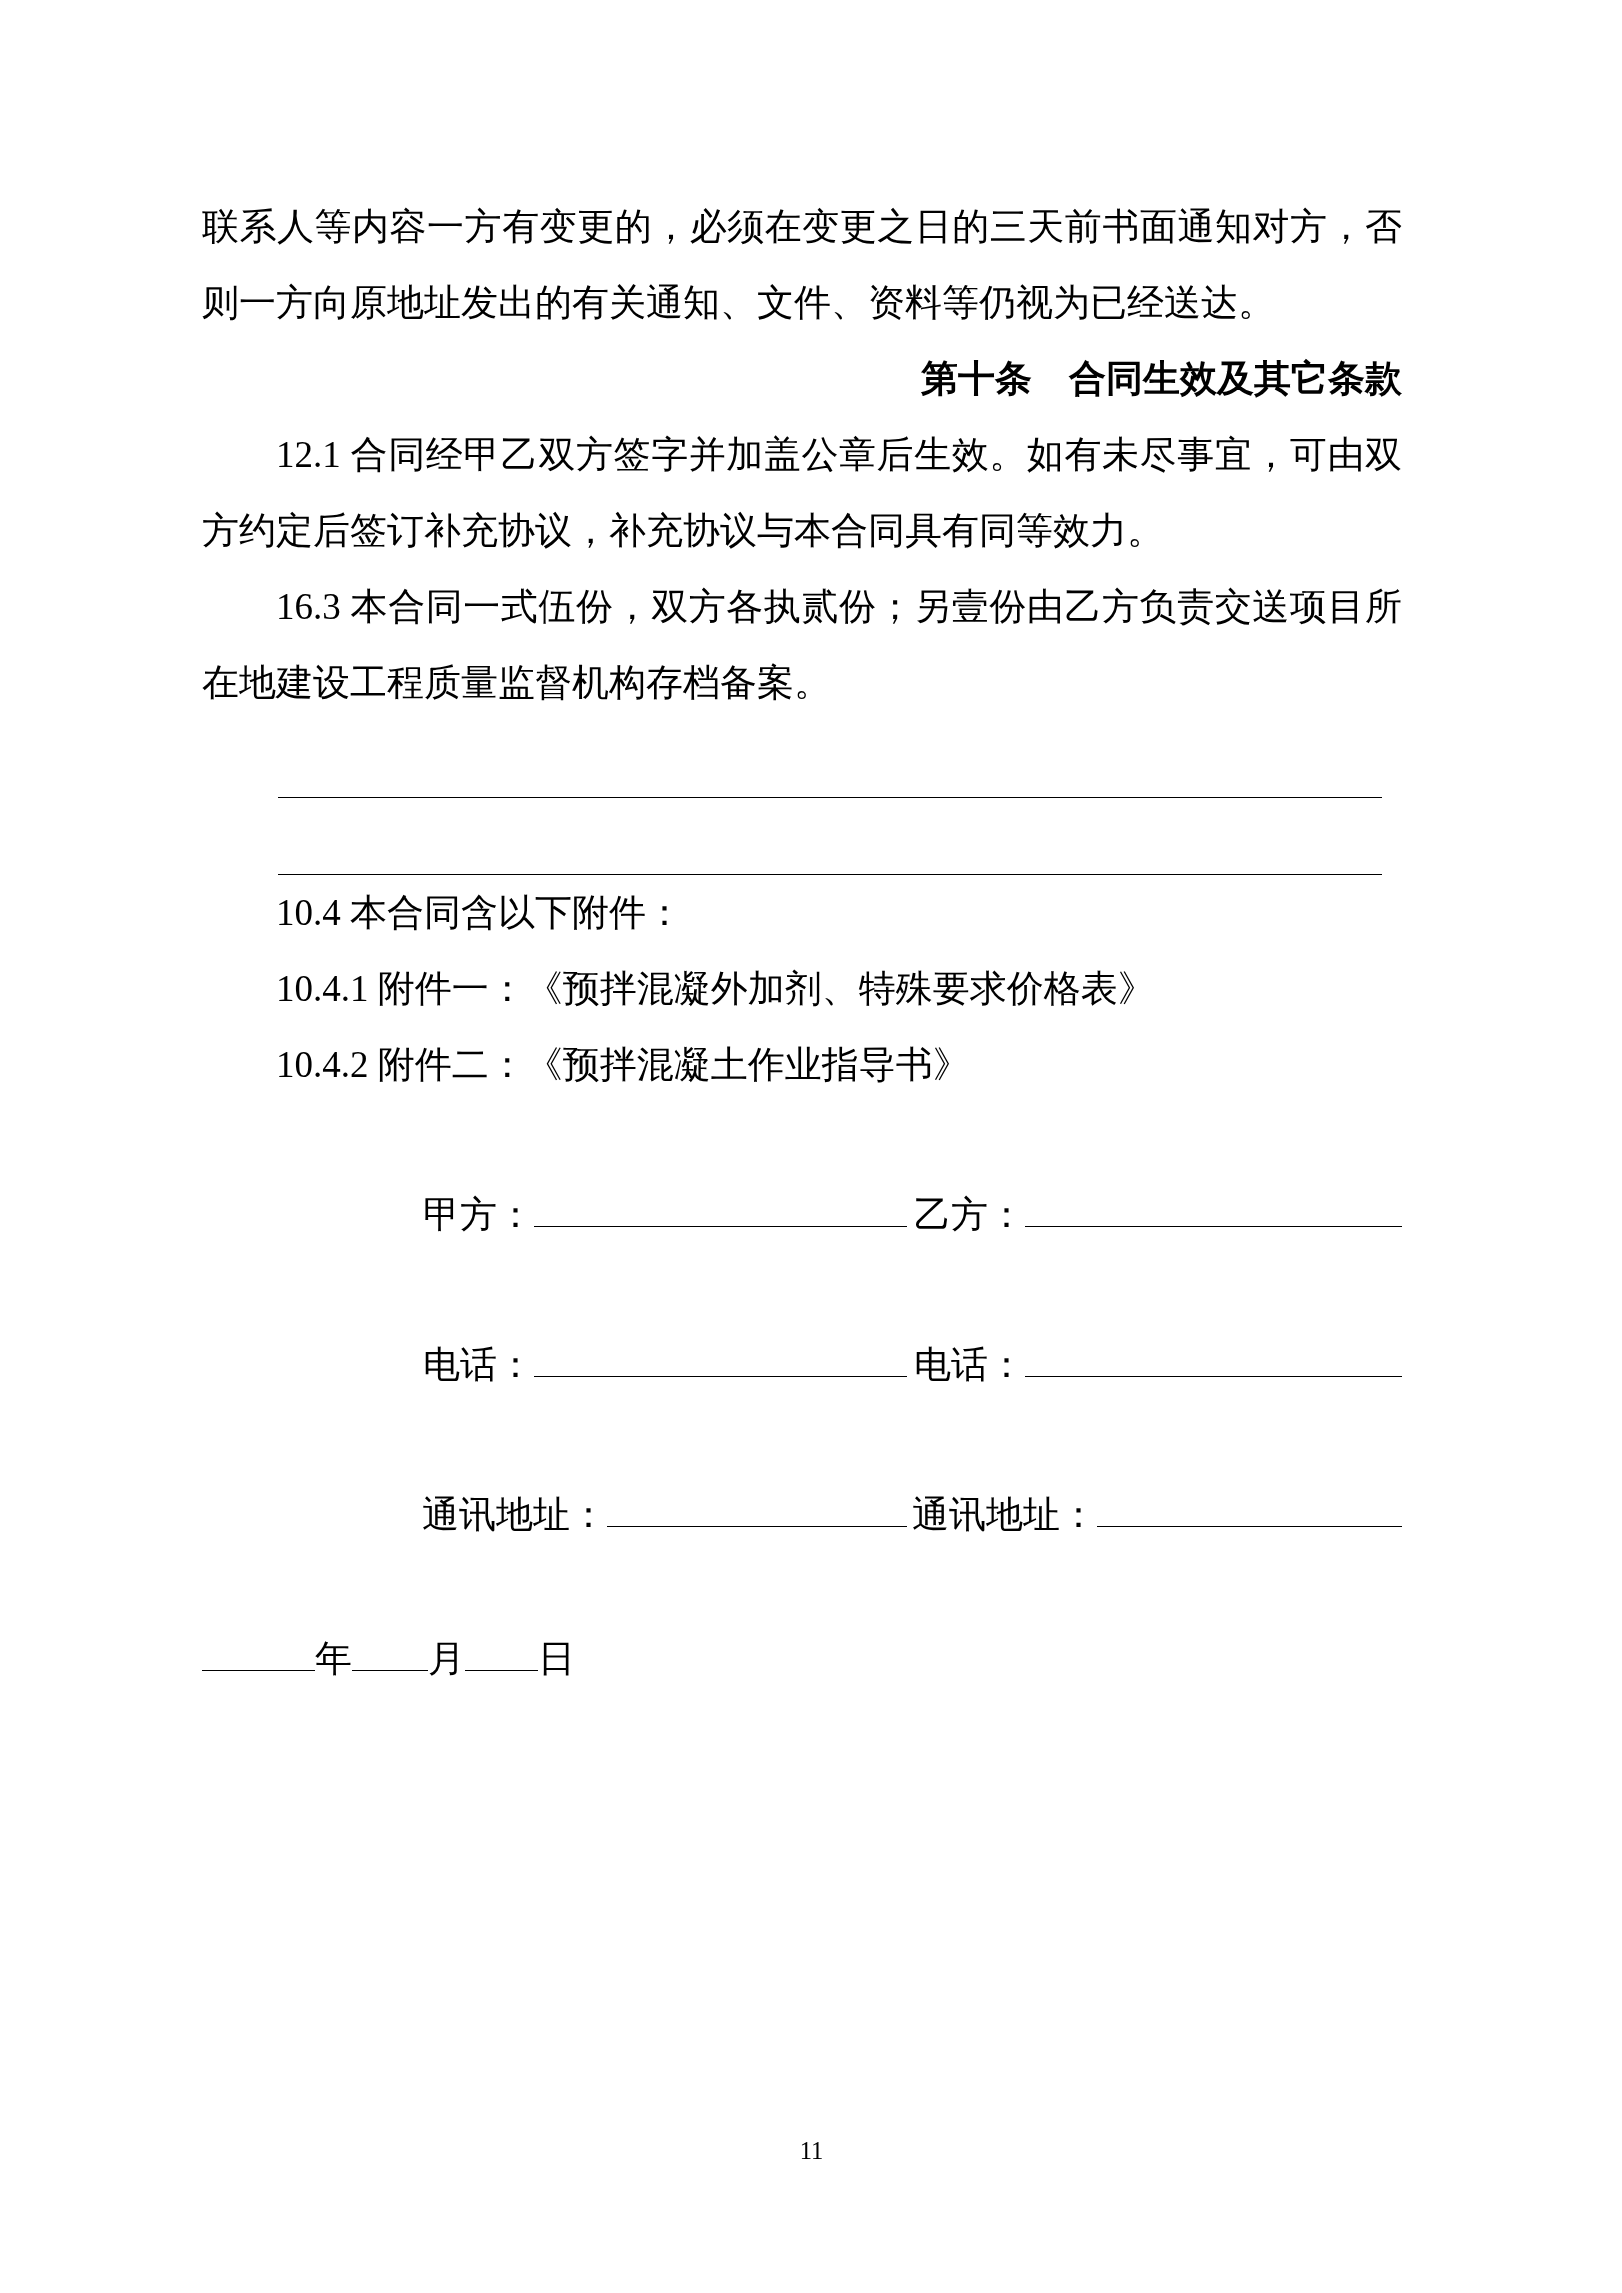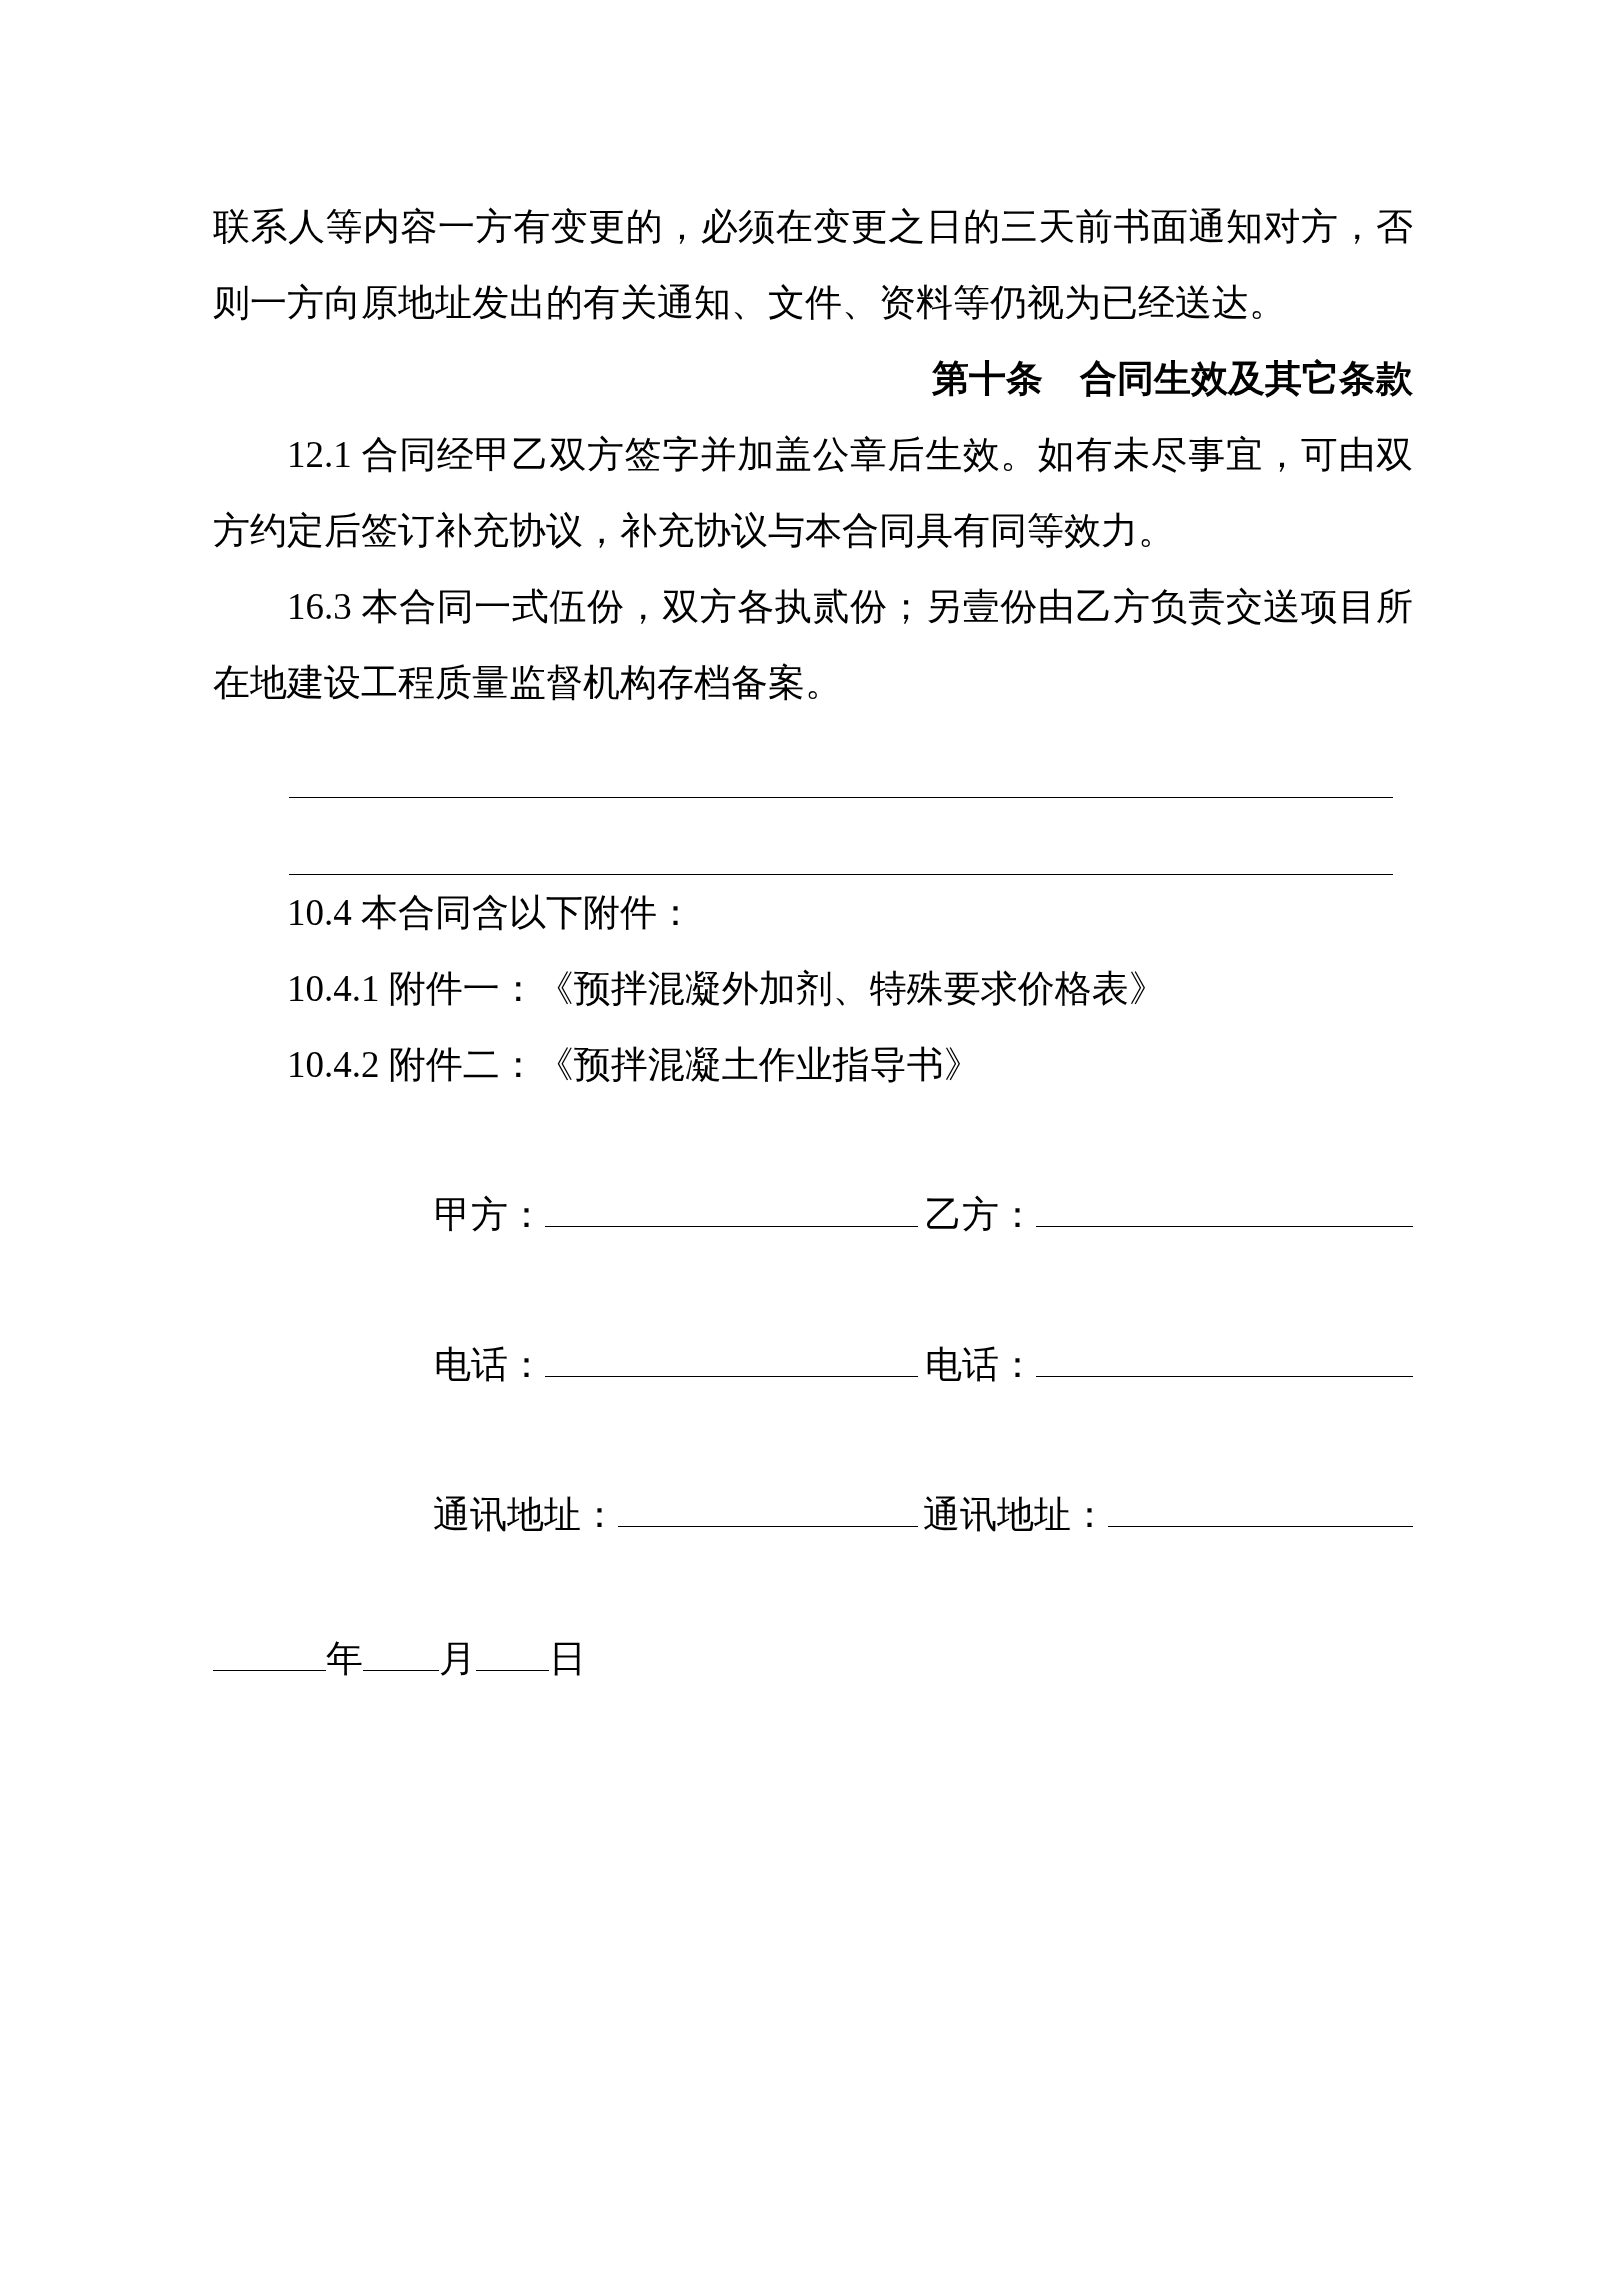--- a/index.html
+++ b/index.html
@@ -12,21 +12,21 @@
     width: 1623px;
     height: 2294px;
     background: #ffffff;
     overflow: hidden;
     font-family: "Liberation Serif", "DejaVu Serif", serif;
     color: #000000;
   }
   .content {
     position: absolute;
     top: 189px;
-    left: 213px;
+    left: 202px;
     width: 1200px;
     font-size: 37px;
     line-height: 76px;
     text-align: justify;
   }
   p { margin: 0; }
   .indent { text-indent: 2em; }
   .heading {
     font-weight: bold;
     text-indent: 2em;
@@ -114,14 +114,15 @@
     <p class="sig-row">
       <span class="sig-cell-left"><span>通讯地址：</span><span class="fill-line w330"></span></span><span class="sig-cell-right"><span>通讯地址：</span><span class="fill-line w335"></span></span>
     </p>
 
     <p class="date-line">
       <span class="fill-line w124"></span><span>年</span><span class="fill-line w84"></span><span>月</span><span class="fill-line w80"></span><span>日</span>
     </p>
 
   </div>
 
+  <div class="page-number">11</div>
 </div>
 
 
 </body></html>

